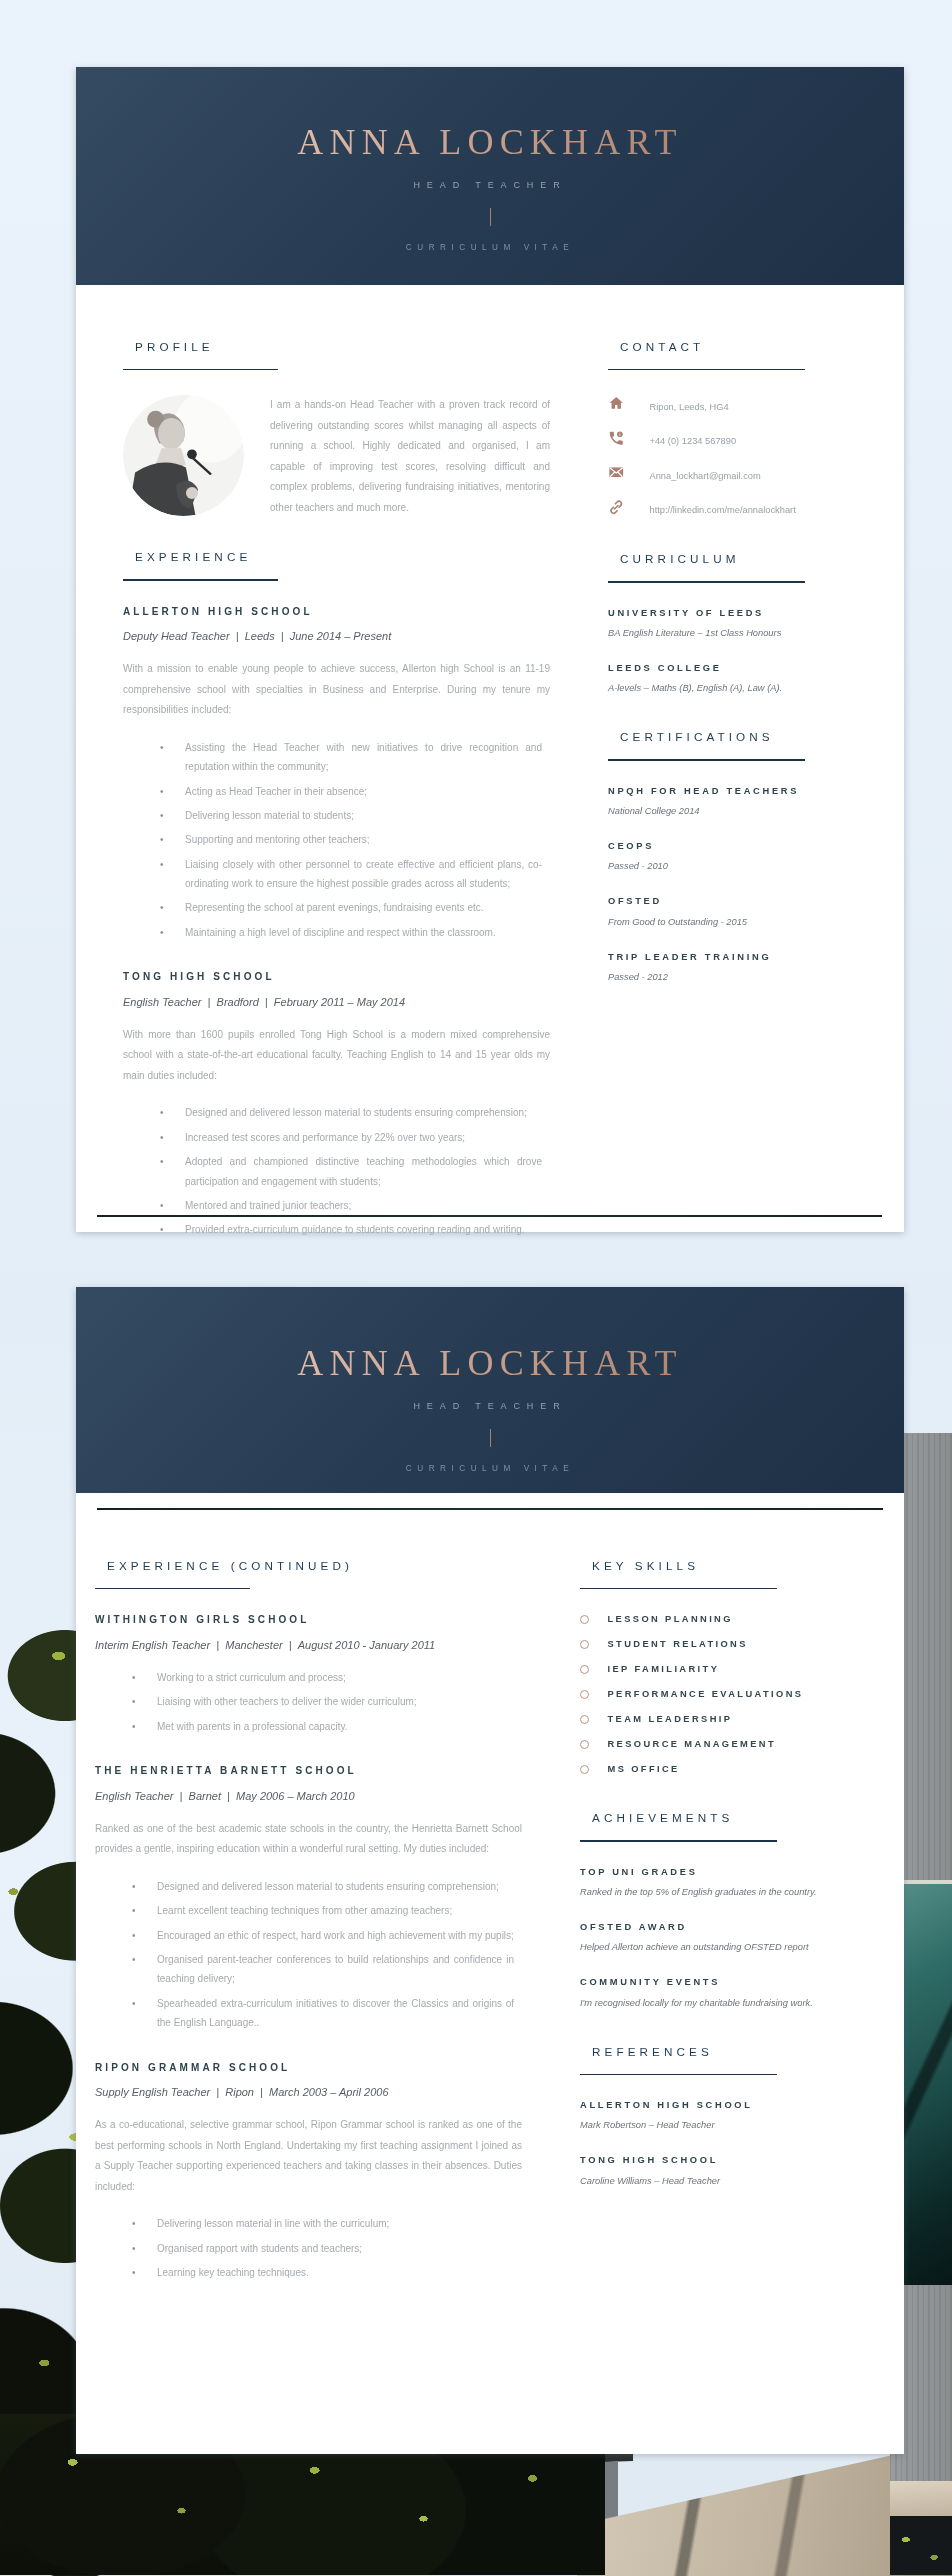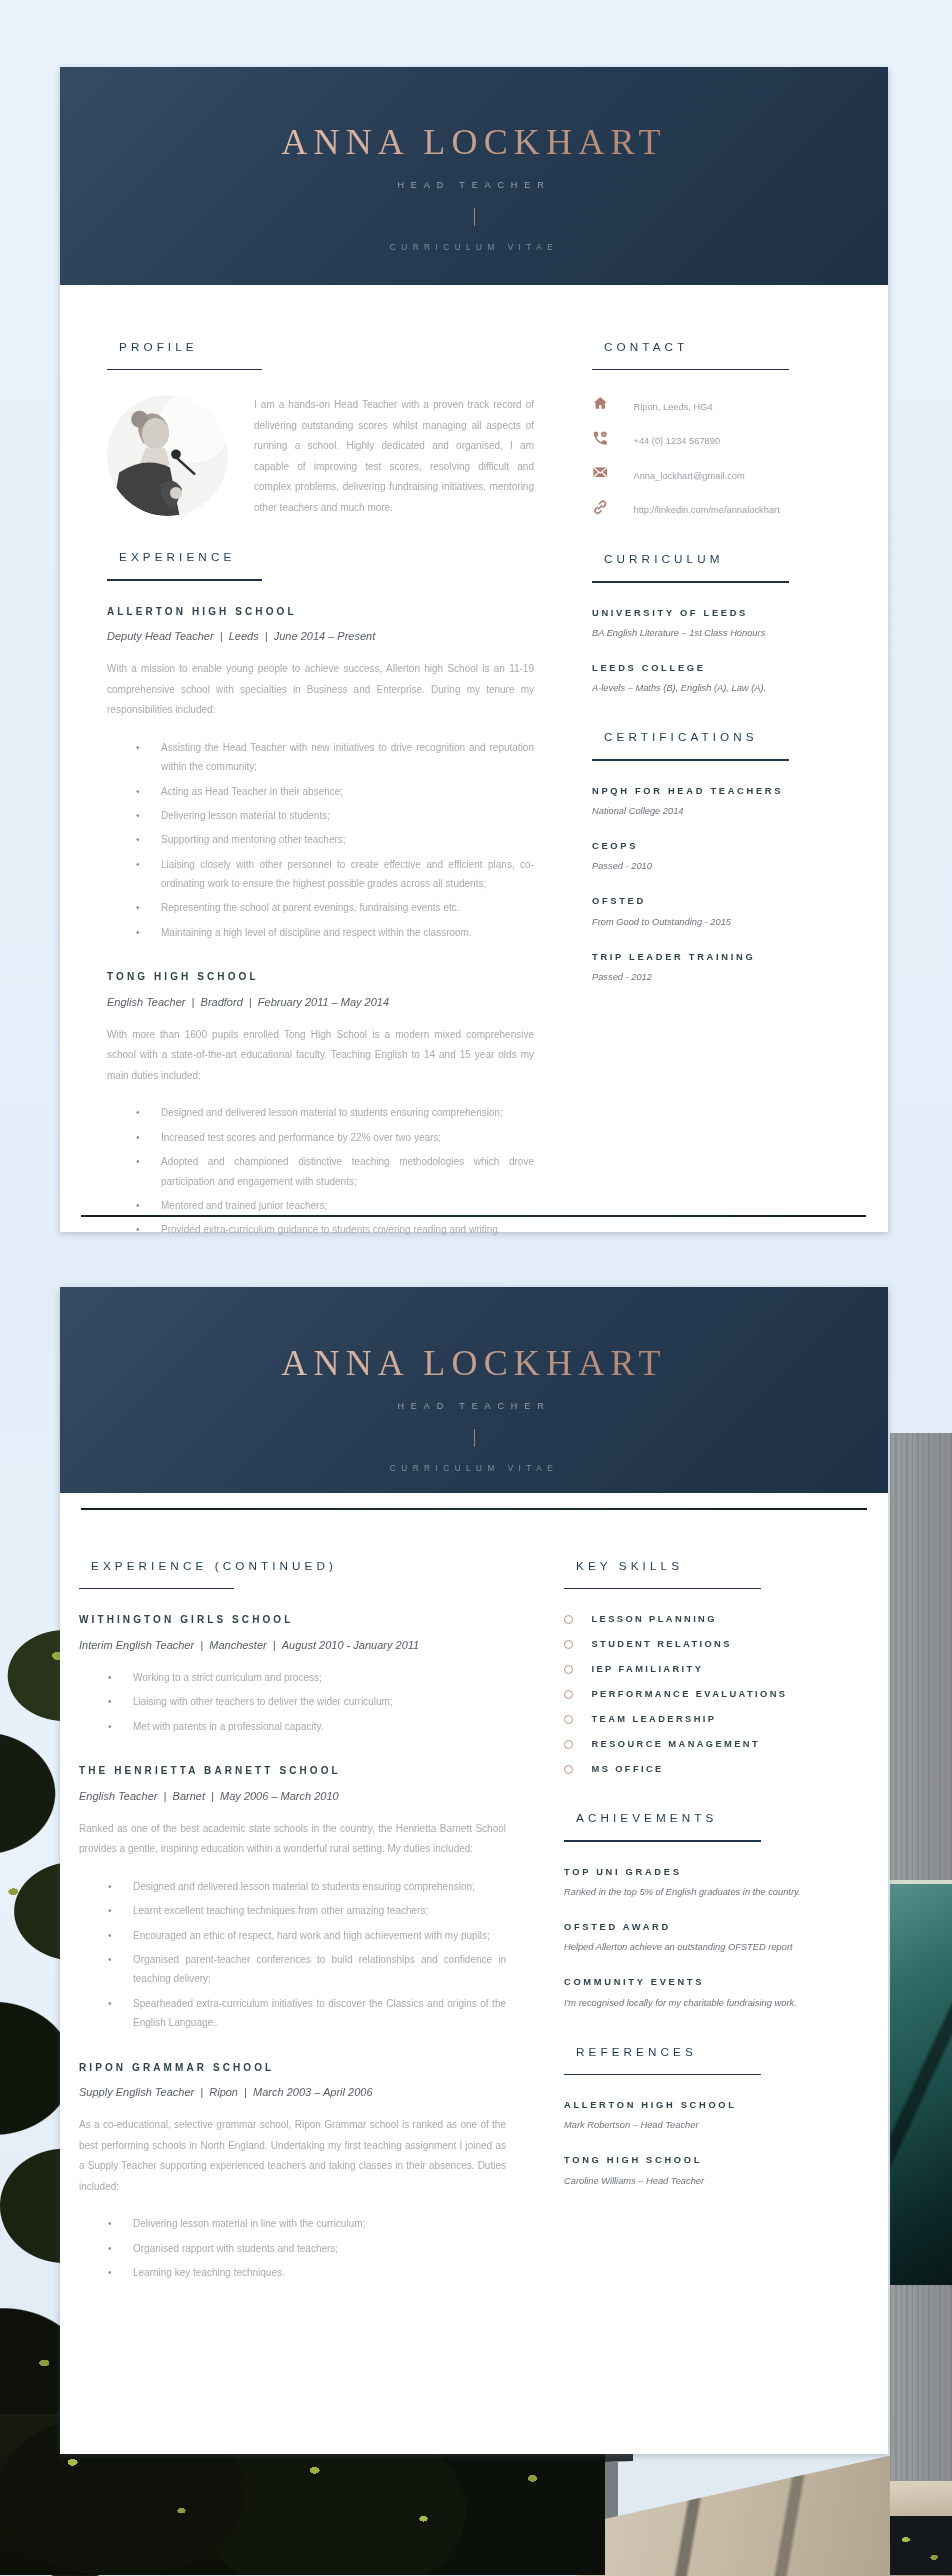--- a/index.html
+++ b/index.html
@@ -49,21 +49,21 @@
     box-sizing:border-box;background:linear-gradient(150deg,#57908a 0%,#2f6b66 25%,#1b4a47 55%,#0c2827 80%,#071716 100%);}
   .building .glass::after{content:"";position:absolute;inset:0;
     background:linear-gradient(115deg,transparent 46%,rgba(0,0,0,.5) 48% 52%,transparent 54%);}
   .building .ledge{position:absolute;left:0;top:1048px;width:100%;height:36px;
     background:linear-gradient(175deg,#ded3c0,#bfb3a0);}
   .building .base-dark{position:absolute;left:0;top:1083px;width:100%;height:59px;background:
     radial-gradient(6.9px 4.1px at 25% 40%,#aabb4b 0 60%,transparent 61%),
     radial-gradient(6.2px 4.1px at 70% 70%,#8c9e3e 0 60%,transparent 61%),#15181a;}
 
   
-  .page{position:absolute;left:60px;width:828px;background:#fff;z-index:2;
+  .page{position:absolute;left:76px;width:828px;background:#fff;z-index:2;
     box-shadow:0 2.1px 6.9px rgba(80,95,110,.35);box-sizing:border-box;}
   .page1{top:67px;height:1165px;}
   .page2{top:1287px;height:1167px;}
 
   .cv-header{height:218px;box-sizing:border-box;display:flex;flex-direction:column;align-items:center;
     padding-top:54px;background:linear-gradient(135deg,#354b62 0%,#273c53 45%,#1e3046 100%);}
   .page2 .cv-header{height:206px;padding-top:55px;}
   .cv-name{margin:0 0 16.5px;font-family:"Liberation Serif",serif;font-weight:400;font-size:36px;
     letter-spacing:6.2px;white-space:nowrap;color:#c9a08e;
     background:linear-gradient(100deg,#e0bcab 0%,#c9a08e 45%,#b08671 100%);
@@ -83,21 +83,21 @@
 
   .profile-row{display:flex;gap:26px;}
   .avatar{width:121px;height:121px;flex:none;border-radius:50%;overflow:hidden;}
   .body-text{margin:0;font-size:10px;line-height:2.05;color:var(--body-gray,#a6aaae);text-align:justify;}
   .profile-text{flex:1;}
   .section-experience{margin-top:32px;}
 
   .job h3{margin:0 0 13.7px;font-size:10px;letter-spacing:3.1px;color:var(--subheading-slate,#2e434c);font-weight:700;}
   .job-meta{font-style:italic;font-size:11px;color:#575e66;margin-bottom:17px;}
   .job-desc{margin-bottom:17px;}
-  .bullets{list-style:none;margin:0 0 29px;padding:0;}
+  .bullets{list-style:none;margin:0 8px 29px;padding:0;}
   .bullets li{position:relative;padding-left:54px;font-size:10px;line-height:1.95;
     color:var(--body-gray,#a6aaae);text-align:justify;margin-bottom:4.8px;}
   .bullets li::before{content:"\2022";position:absolute;left:29px;top:0;color:#8d9296;}
 
   .contact-row{display:flex;align-items:flex-end;gap:25px;margin-bottom:18px;}
   .c-icon{width:16.5px;height:16.5px;color:var(--accent-rose,#aa7f6f);flex:none;}
   .c-icon svg{display:block;width:16.5px;height:16.5px;}
   .c-text{font-size:9.3px;color:#9aa0a6;}
 
   .sect-gap{margin-top:37px;}

